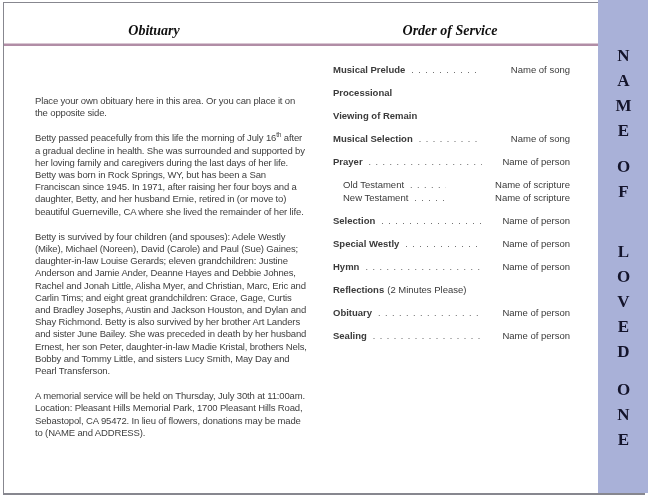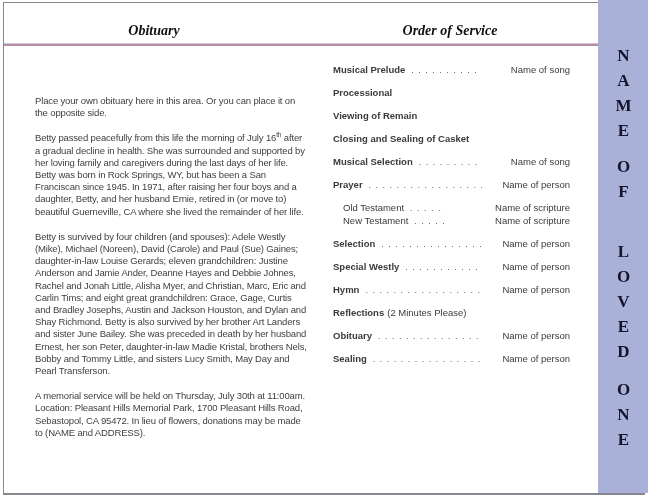--- a/index.html
+++ b/index.html
@@ -89,23 +89,20 @@
     </div>
 
     <div class="os-row">
       <span class="label">Processional</span>
     </div>
 
     <div class="os-row">
       <span class="label">Viewing of Remain</span>
     </div>
 
-    <div class="os-row">
-      <span class="label">Closing and Sealing of Casket</span>
-    </div>
 
     <div class="os-row">
       <span class="label">Musical Selection</span>
       <span class="dots">. . . . . . . . . . . . . . . . . . . . . . . . . . . . . . . . . . . . . . . . . . . . . . . . . . . . . . . . . . . . </span>
       <span class="value">Name of song</span>
     </div>
 
     <div class="os-row">
       <span class="label">Prayer</span>
       <span class="dots">. . . . . . . . . . . . . . . . . . . . . . . . . . . . . . . . . . . . . . . . . . . . . . . . . . . . . . . . . . . . </span>

